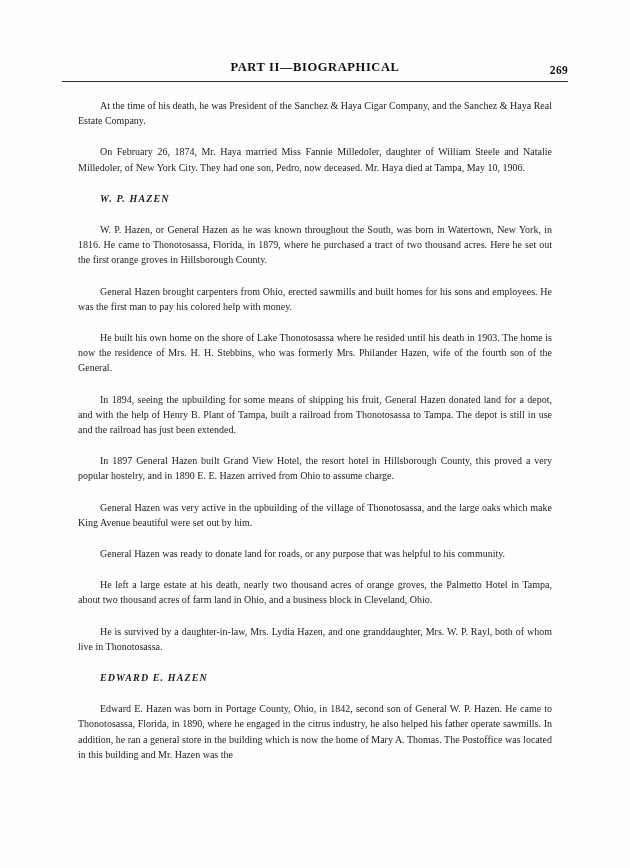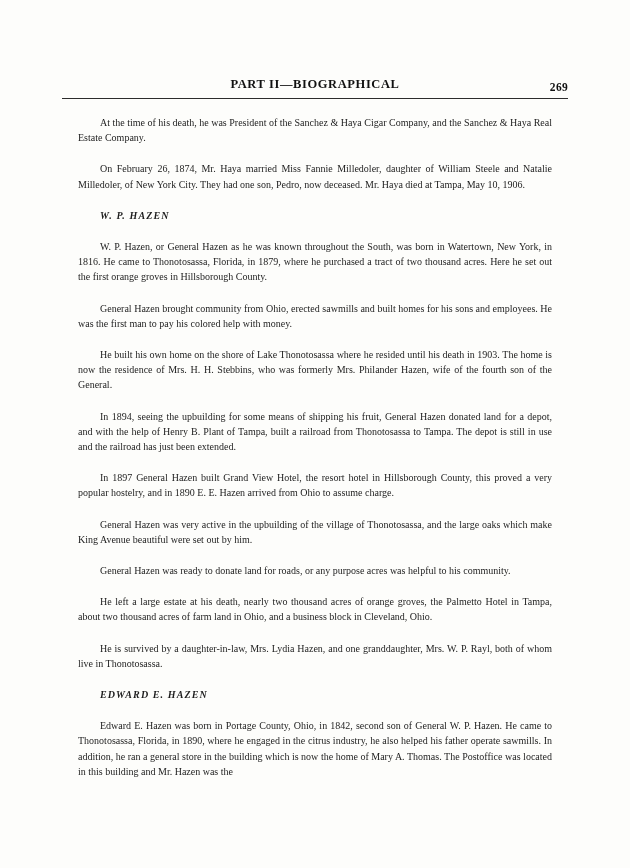--- a/index.html
+++ b/index.html
@@ -13,21 +13,21 @@
     font-family: "Liberation Serif", serif;
     color: #1a1a1a;
     overflow: hidden;
   }
   .page {
     position: relative;
     width: 630px;
     height: 868px;
     background: #fdfdfb;
     box-sizing: border-box;
-    padding: 77px 62px 40px 62px;
+    padding: 60px 62px 40px 62px;
   }
   .running-head {
     position: relative;
     text-align: center;
     font-size: 12.5px;
     letter-spacing: 0.6px;
     font-weight: bold;
     color: #111;
     margin: 0 0 6px 0;
   }
@@ -80,26 +80,26 @@
   <hr class="rule">
 
   <div class="body-text">
 
     <p>At the time of his death, he was President of the Sanchez &amp; Haya Cigar Company, and the Sanchez &amp; Haya Real Estate Company.</p>
     <p>On February 26, 1874, Mr. Haya married Miss Fannie Milledoler, daughter of William Steele and Natalie Milledoler, of New York City.  They had one son, Pedro, now deceased.  Mr. Haya died at Tampa, May 10, 1906.</p>
 
     <p class="section-title">W. P. HAZEN</p>
 
     <p>W. P. Hazen, or General Hazen as he was known throughout the South, was born in Watertown, New York, in 1816.  He came to Thonotosassa, Florida, in 1879, where he purchased a tract of two thousand acres.  Here he set out the first orange groves in Hillsborough County.</p>
-    <p>General Hazen brought community from Ohio, erected sawmills and built homes for his sons and employees.  He was the first man to pay his colored help with money.</p>
+    <p>General Hazen brought carpenters from Ohio, erected sawmills and built homes for his sons and employees.  He was the first man to pay his colored help with money.</p>
     <p>He built his own home on the shore of Lake Thonotosassa where he resided until his death in 1903.  The home is now the residence of Mrs. H. H. Stebbins, who was formerly Mrs. Philander Hazen, wife of the fourth son of the General.</p>
     <p>In 1894, seeing the upbuilding for some means of shipping his fruit, General Hazen donated land for a depot, and with the help of Henry B. Plant of Tampa, built a railroad from Thonotosassa to Tampa.  The depot is still in use and the railroad has just been extended.</p>
     <p>In 1897 General Hazen built Grand View Hotel, the resort hotel in Hillsborough County, this proved a very popular hostelry, and in 1890 E. E. Hazen arrived from Ohio to assume charge.</p>
     <p>General Hazen was very active in the upbuilding of the village of Thonotosassa, and the large oaks which make King Avenue beautiful were set out by him.</p>
-    <p>General Hazen was ready to donate land for roads, or any purpose acres was helpful to his community.</p>
+    <p>General Hazen was ready to donate land for roads, or any purpose that was helpful to his community.</p>
     <p>He left a large estate at his death, nearly two thousand acres of orange groves, the Palmetto Hotel in Tampa, about two thousand acres of farm land in Ohio, and a business block in Cleveland, Ohio.</p>
     <p>He is survived by a daughter-in-law, Mrs. Lydia Hazen, and one granddaughter, Mrs. W. P. Rayl, both of whom live in Thonotosassa.</p>
 
     <p class="section-title gap-before">EDWARD E. HAZEN</p>
 
     <p>Edward E. Hazen was born in Portage County, Ohio, in 1842, second son of General W. P. Hazen.  He came to Thonotosassa, Florida, in 1890, where he engaged in the citrus industry, he also helped his father operate sawmills.  In addition, he ran a general store in the building which is now the home of Mary A. Thomas.  The Postoffice was located in this building and Mr. Hazen was the</p>
 
   </div>
 </div>
 

